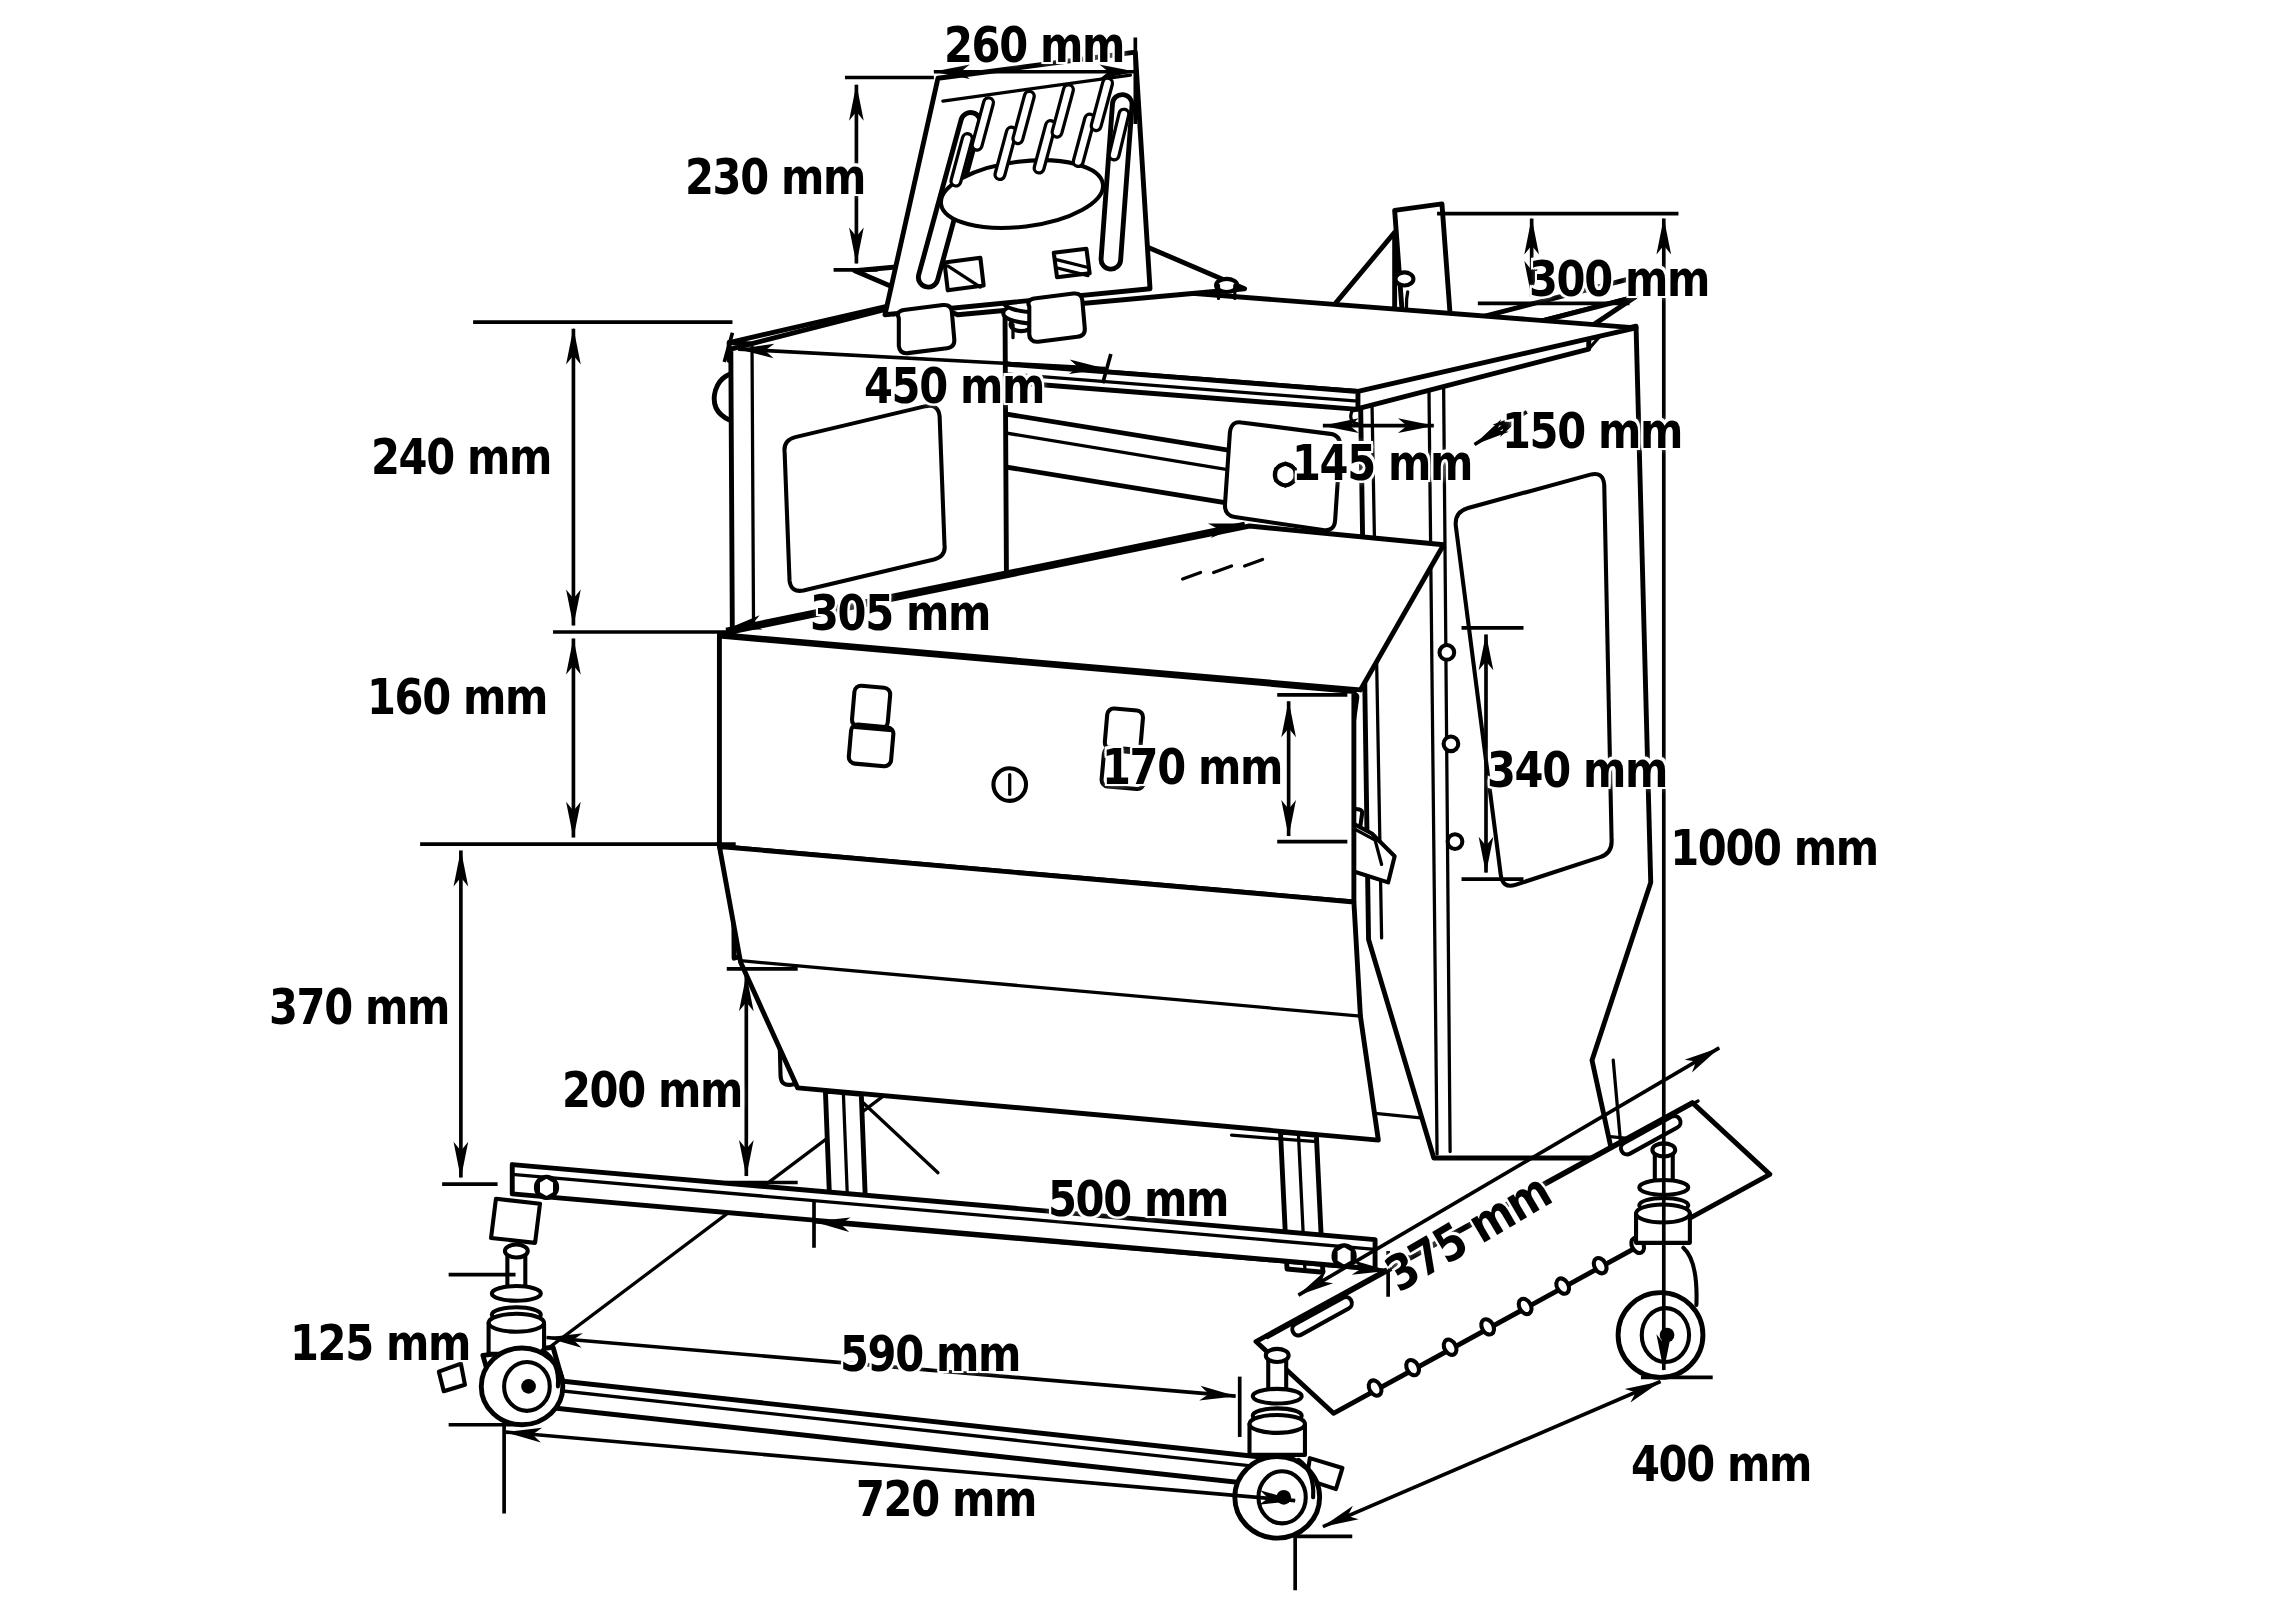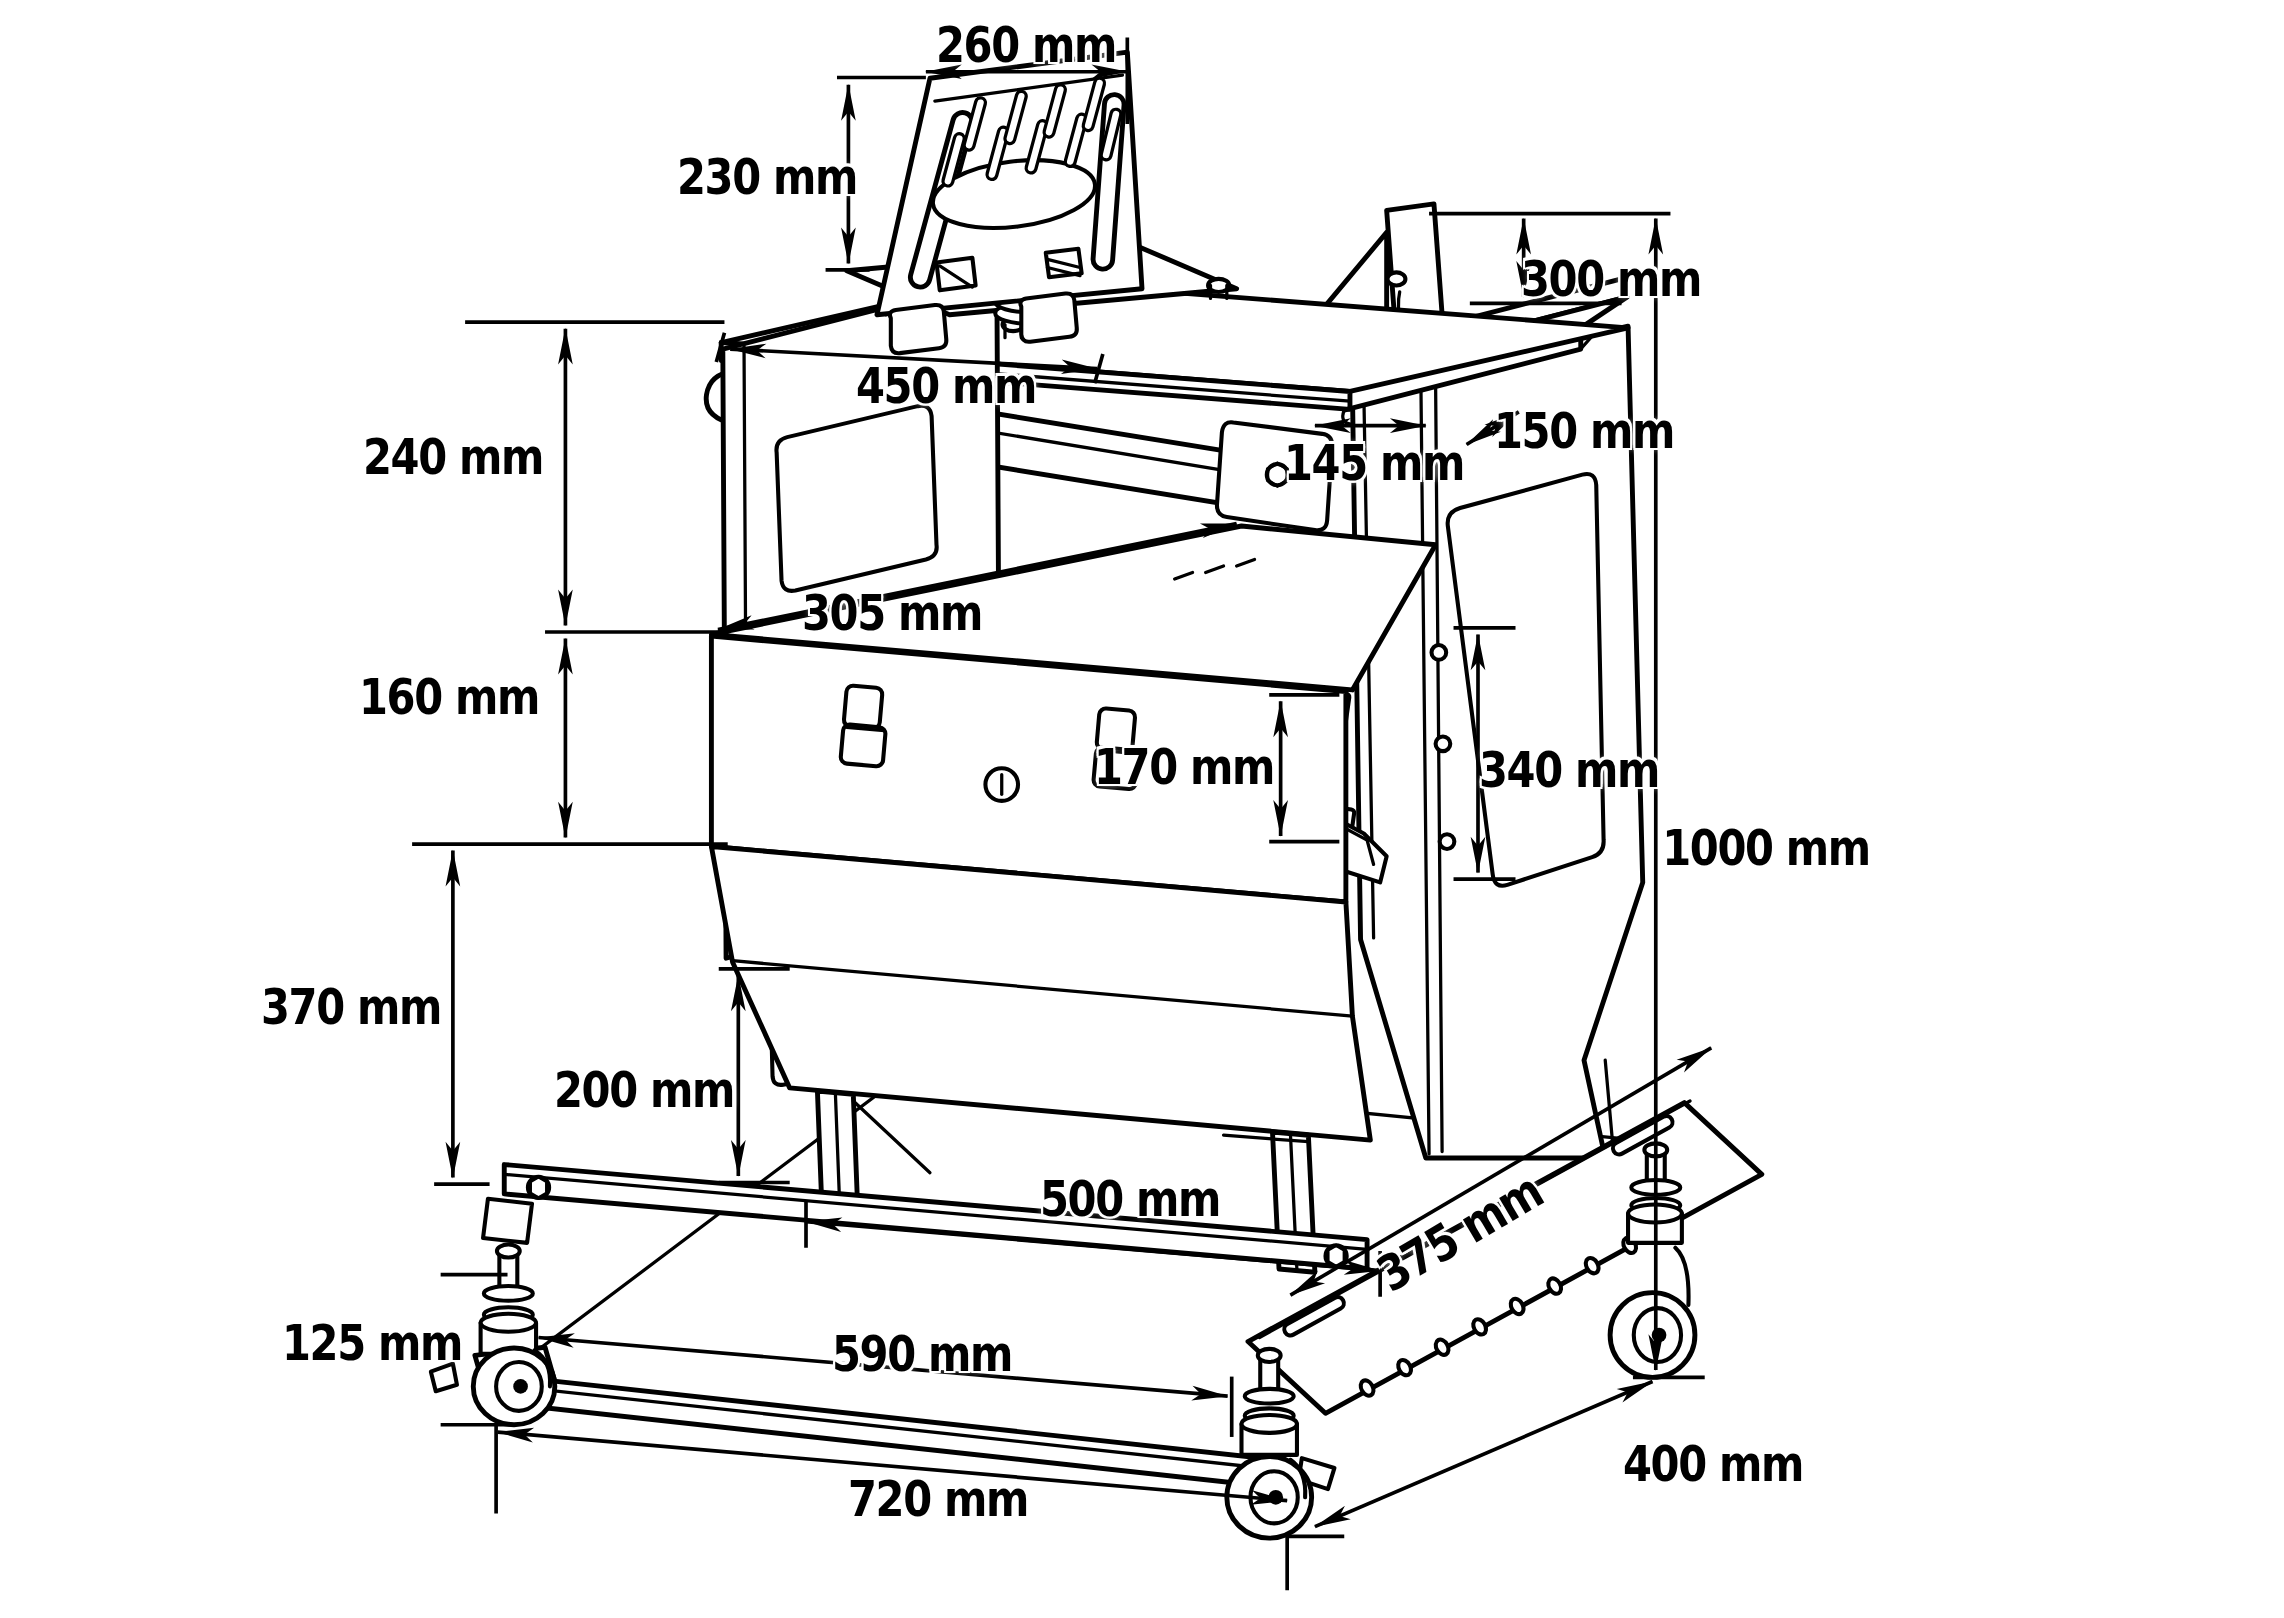--- a/index.html
+++ b/index.html
@@ -1,18 +1,18 @@
 <!DOCTYPE html>
 <html style="font-size:13px"><head>
 <meta charset="utf-8">
 <style>
   html,body{margin:0;padding:0;background:#fff;}
   body{width:2284px;height:1618px;position:relative;overflow:hidden;
        font-family:"DejaVu Sans","Liberation Sans",sans-serif;}
-  .stage{position:absolute;inset:0;}
+  .stage{position:absolute;inset:0;margin-left:8px;}
   svg{position:absolute;left:0;top:0;}
   
   .o{stroke:#000;fill:#fff;stroke-width:6;stroke-linejoin:round;}
   .o2{stroke:#000;fill:#fff;stroke-width:5;stroke-linejoin:round;}
   .l{stroke:#000;fill:none;stroke-width:5;stroke-linecap:round;stroke-linejoin:round;}
   .lt{stroke:#000;fill:none;stroke-width:4;stroke-linecap:round;}
   .sb{stroke:#000;fill:none;stroke-linecap:round;}
   .sw{stroke:#fff;fill:none;stroke-linecap:round;}
   .blk{fill:#000;stroke:none;}
   

